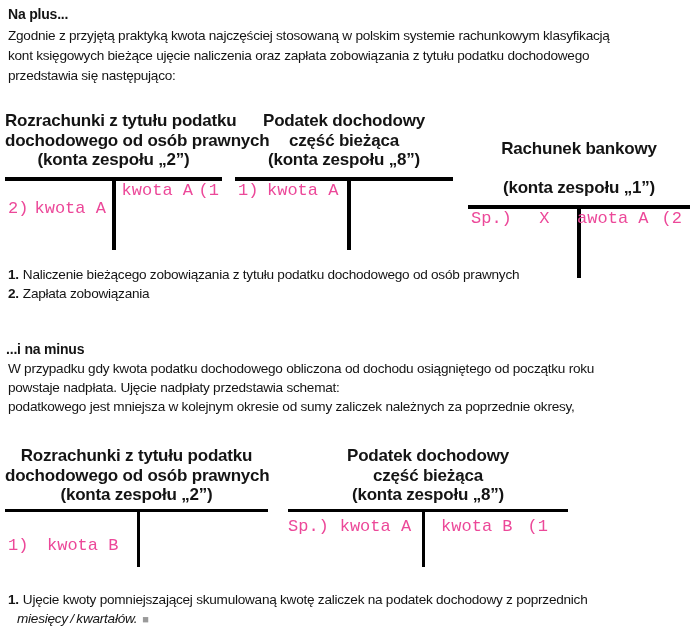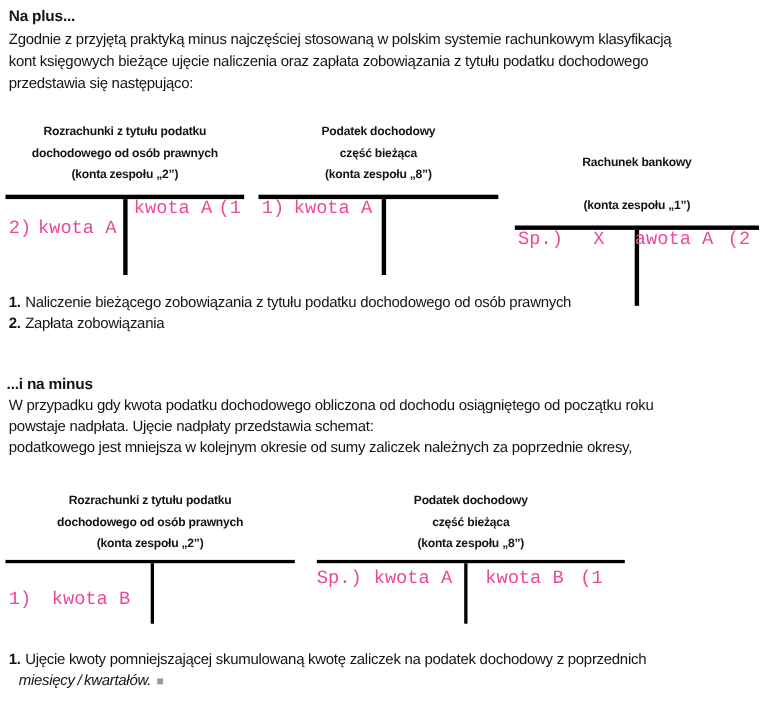--- a/index.html
+++ b/index.html
@@ -3,21 +3,21 @@
 <meta charset="utf-8">
 <style>
   html,body{margin:0;padding:0;background:#ffffff;}
   .page{position:relative;width:693px;height:640px;background:#ffffff;overflow:hidden;
         font-family:"Liberation Sans",sans-serif;color:#141414;}
   .h{position:absolute;font-weight:bold;font-size:14px;letter-spacing:-0.2px;white-space:nowrap;}
   .para{position:absolute;font-size:13.6px;letter-spacing:-0.25px;}
   .para .pline{line-height:19.8px;white-space:nowrap;}
   .para.tight .pline{line-height:19px;}
   .tacc{position:absolute;}
-  .t-titles{font-weight:bold;font-size:11px;line-height:19.5px;letter-spacing:-0.2px;
+  .t-titles{font-weight:bold;font-size:17px;line-height:19.5px;letter-spacing:-0.2px;
             text-align:center;box-sizing:border-box;padding-top:1px;}
   .t-title-line{min-height:19px;white-space:nowrap;}
   .t-body{position:relative;border-top:4px solid #000;}
   .t-body.thin{border-top-width:3px;}
   .vline{position:absolute;top:0;height:100%;width:4px;background:#000;}
   .vline.thin{width:3px;}
   .t-row{position:absolute;display:flex;align-items:flex-start;height:17px;
          font-family:Liberation Mono, monospace;font-size:17px;line-height:16px;color:#ec4899;}
   .ref{white-space:nowrap;}
   .amt{flex:1;text-align:center;white-space:nowrap;}
@@ -27,21 +27,21 @@
   .cont{padding-left:9px;font-style:italic;}
   .marker{color:#9a9a9a;font-size:11px;margin-left:5px;}
 </style>
 </head>
 <body>
 
 <div class="page">
 
   <div class="h" style="left:8px;top:6px;">Na plus...</div>
   <div class="para" style="left:8px;top:26px;width:684px;">
-    <div class="pline">Zgodnie z przyjętą praktyką minus najczęściej stosowaną w polskim systemie rachunkowym klasyfikacją</div>
+    <div class="pline">Zgodnie z przyjętą praktyką kwota najczęściej stosowaną w polskim systemie rachunkowym klasyfikacją</div>
     <div class="pline">kont księgowych bieżące ujęcie naliczenia oraz zapłata zobowiązania z tytułu podatku dochodowego</div>
     <div class="pline">przedstawia się następująco:</div>
   </div>
 
   <div class="tacc" style="left:5px;top:110px;width:217px;">
     <div class="t-titles" style="height:67px;">
       <div class="t-title-line">Rozrachunki z tytułu podatku</div>
       <div class="t-title-line">dochodowego od osób prawnych</div>
       <div class="t-title-line">(konta zespołu „2”)</div>
     </div>

